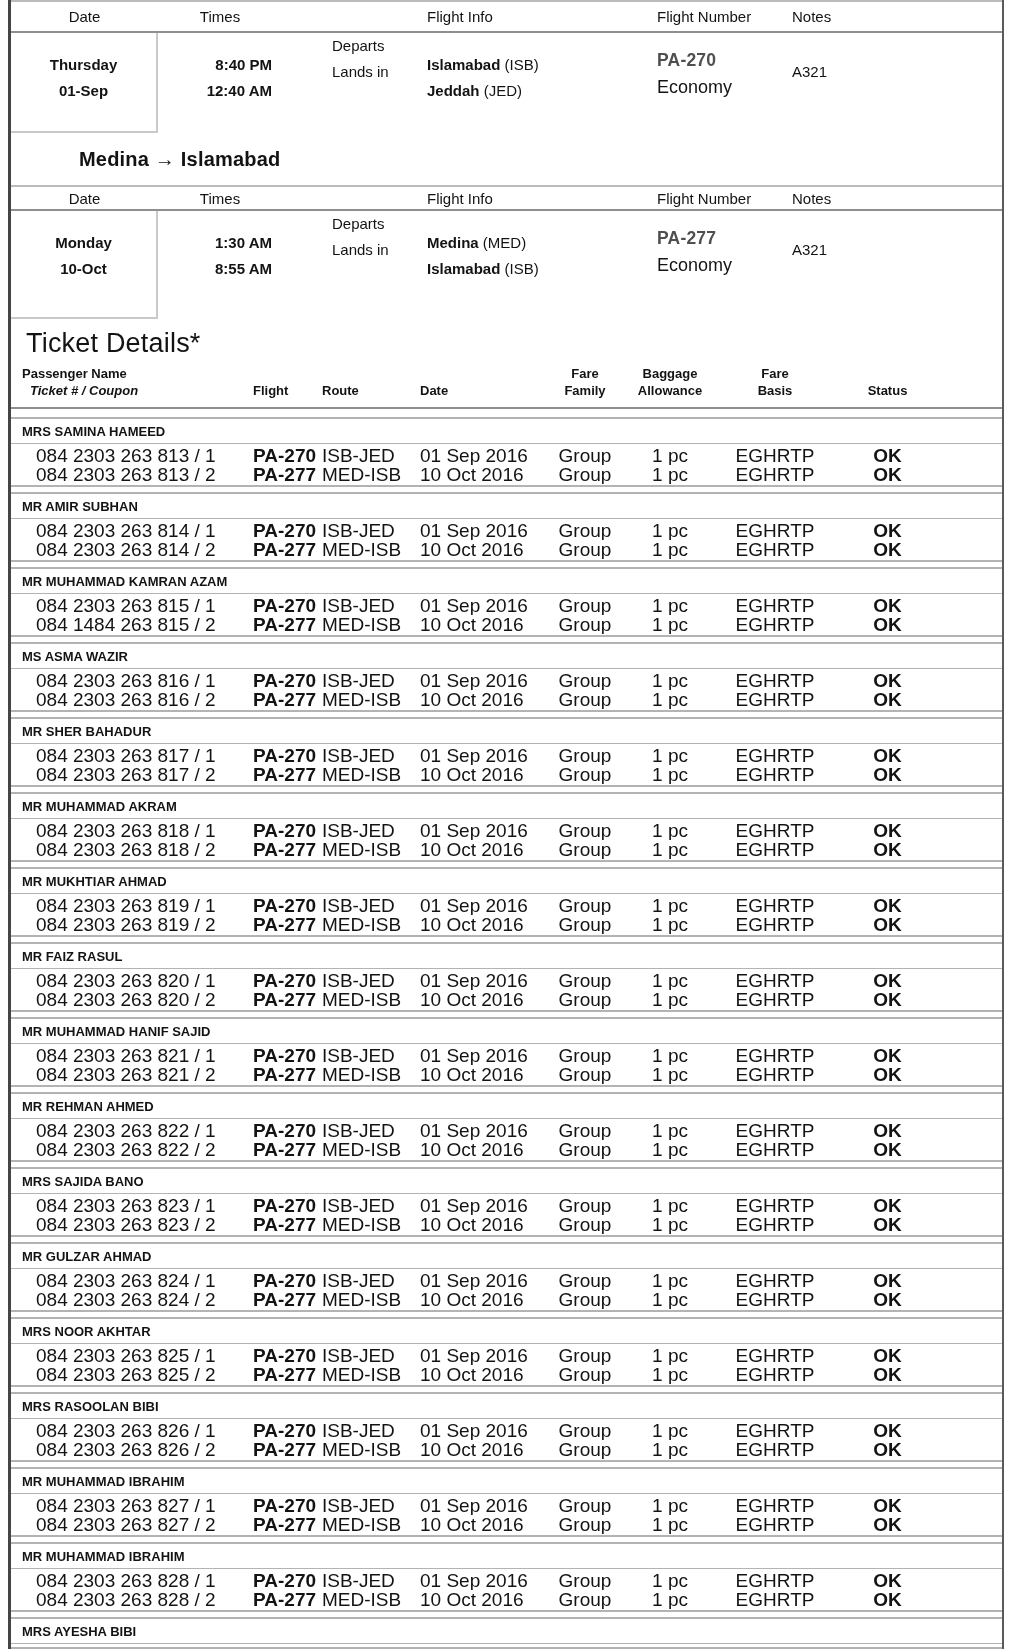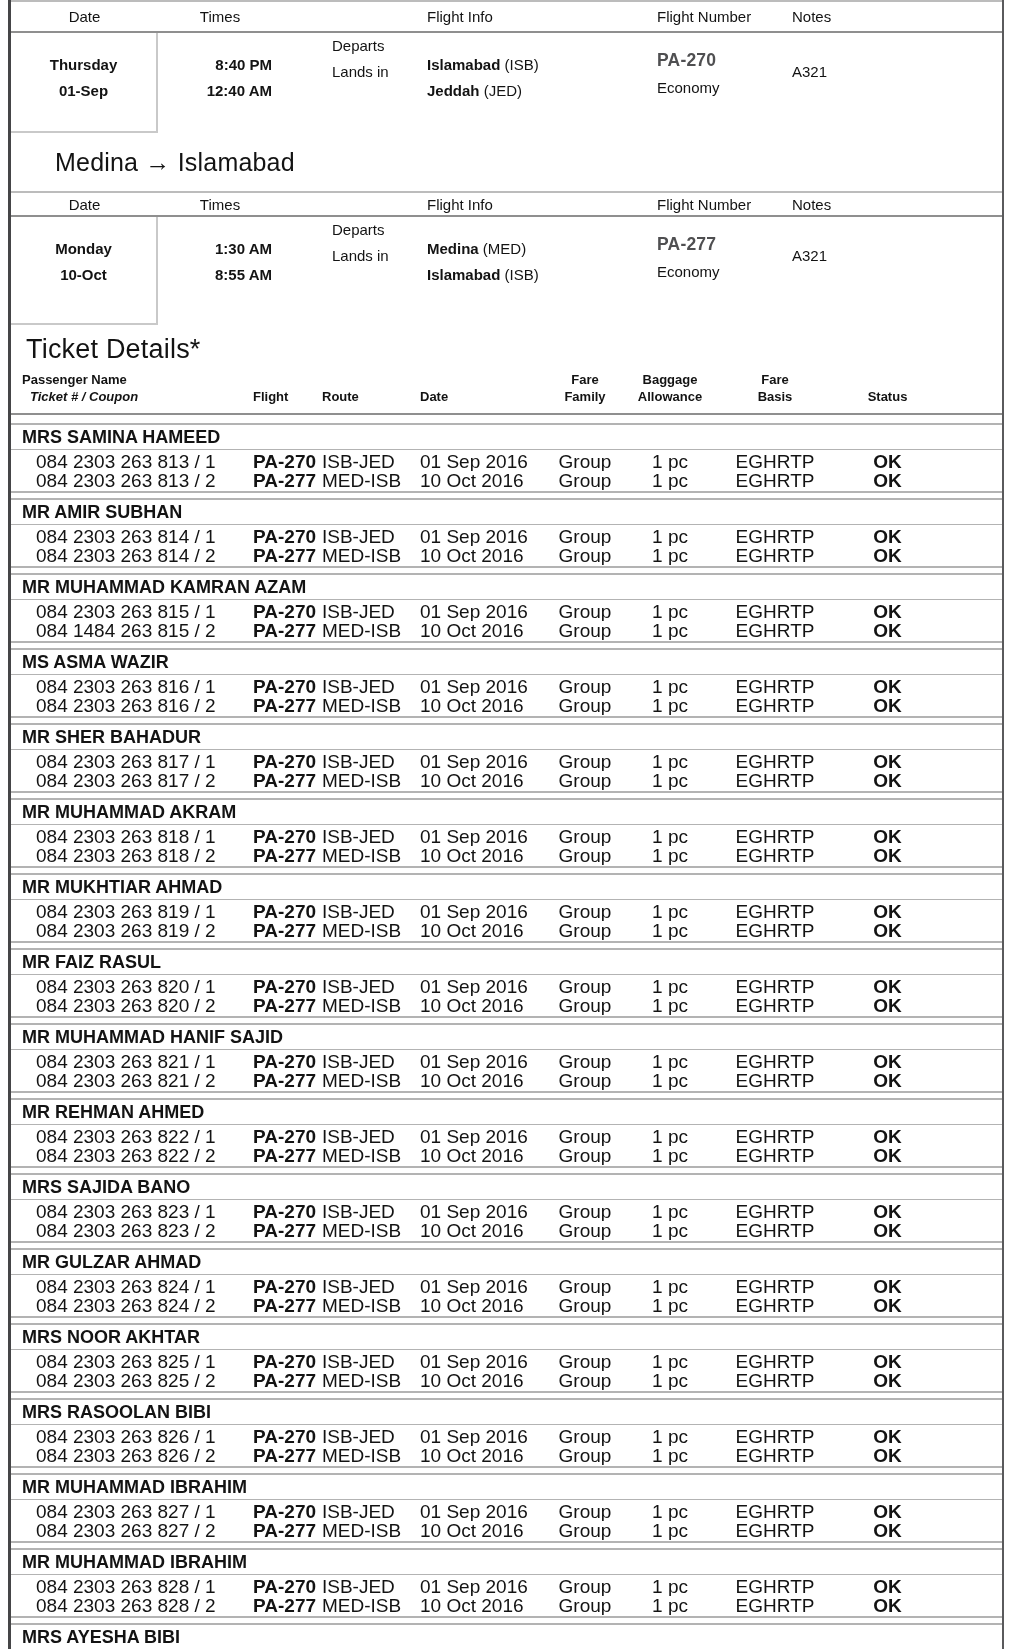--- a/index.html
+++ b/index.html
@@ -57,27 +57,28 @@
     line-height:26px;
   }
   .times{
     text-align:right;padding:19px 10px 0 0;line-height:26px;font-weight:bold;white-space:nowrap;
   }
   .deplab{line-height:26px;white-space:nowrap;}
   .cities{padding-top:19px;line-height:26px;white-space:nowrap;}
   .cities b{font-weight:bold;}
   .fnumcell{padding-top:14px;line-height:27px;white-space:nowrap;}
   .fnum{font-weight:bold;font-size:17.5px;color:var(--accent);letter-spacing:.2px;}
-  .cabin{font-size:15px;color:var(--ink);}
+  .cabin{font-size:18px;color:var(--ink);}
   .notes{padding-top:30px;white-space:nowrap;}
 
   .route-title{
-    padding:15px 0 14px 44px;
-    font-size:25px;
+    padding:15px 0 14px 68px;
+    font-size:20px;
     letter-spacing:.2px;
+    font-weight:bold;
   }
 
   
   .ticket-title{
     margin-top:8px;
     padding-left:15px;
     font-size:27px;
     letter-spacing:.2px;
     line-height:32px;
   }
@@ -99,21 +100,21 @@
   .groups{margin-top:8px;}
   .pgroup{
     border-top:2px solid var(--line-light);
     border-bottom:2px solid var(--line-light);
     margin-bottom:5px;
   }
   .name-row{
     height:25px;
     display:flex;align-items:center;
     padding-left:11px;
-    font-weight:bold;font-size:18px;
+    font-weight:bold;font-size:13px;
     border-bottom:1px solid var(--line-light);
     white-space:nowrap;
   }
   .coupon-rows{padding:2px 0 1px;}
   .coupon-row{height:19px;line-height:19px;font-size:19px;}
   .cell{white-space:nowrap;overflow:hidden;}
   .c-ticket{padding-left:25px;}
   .c-flight{font-weight:bold;}
   .c-route{}
   .c-date{padding-left:5px;}

